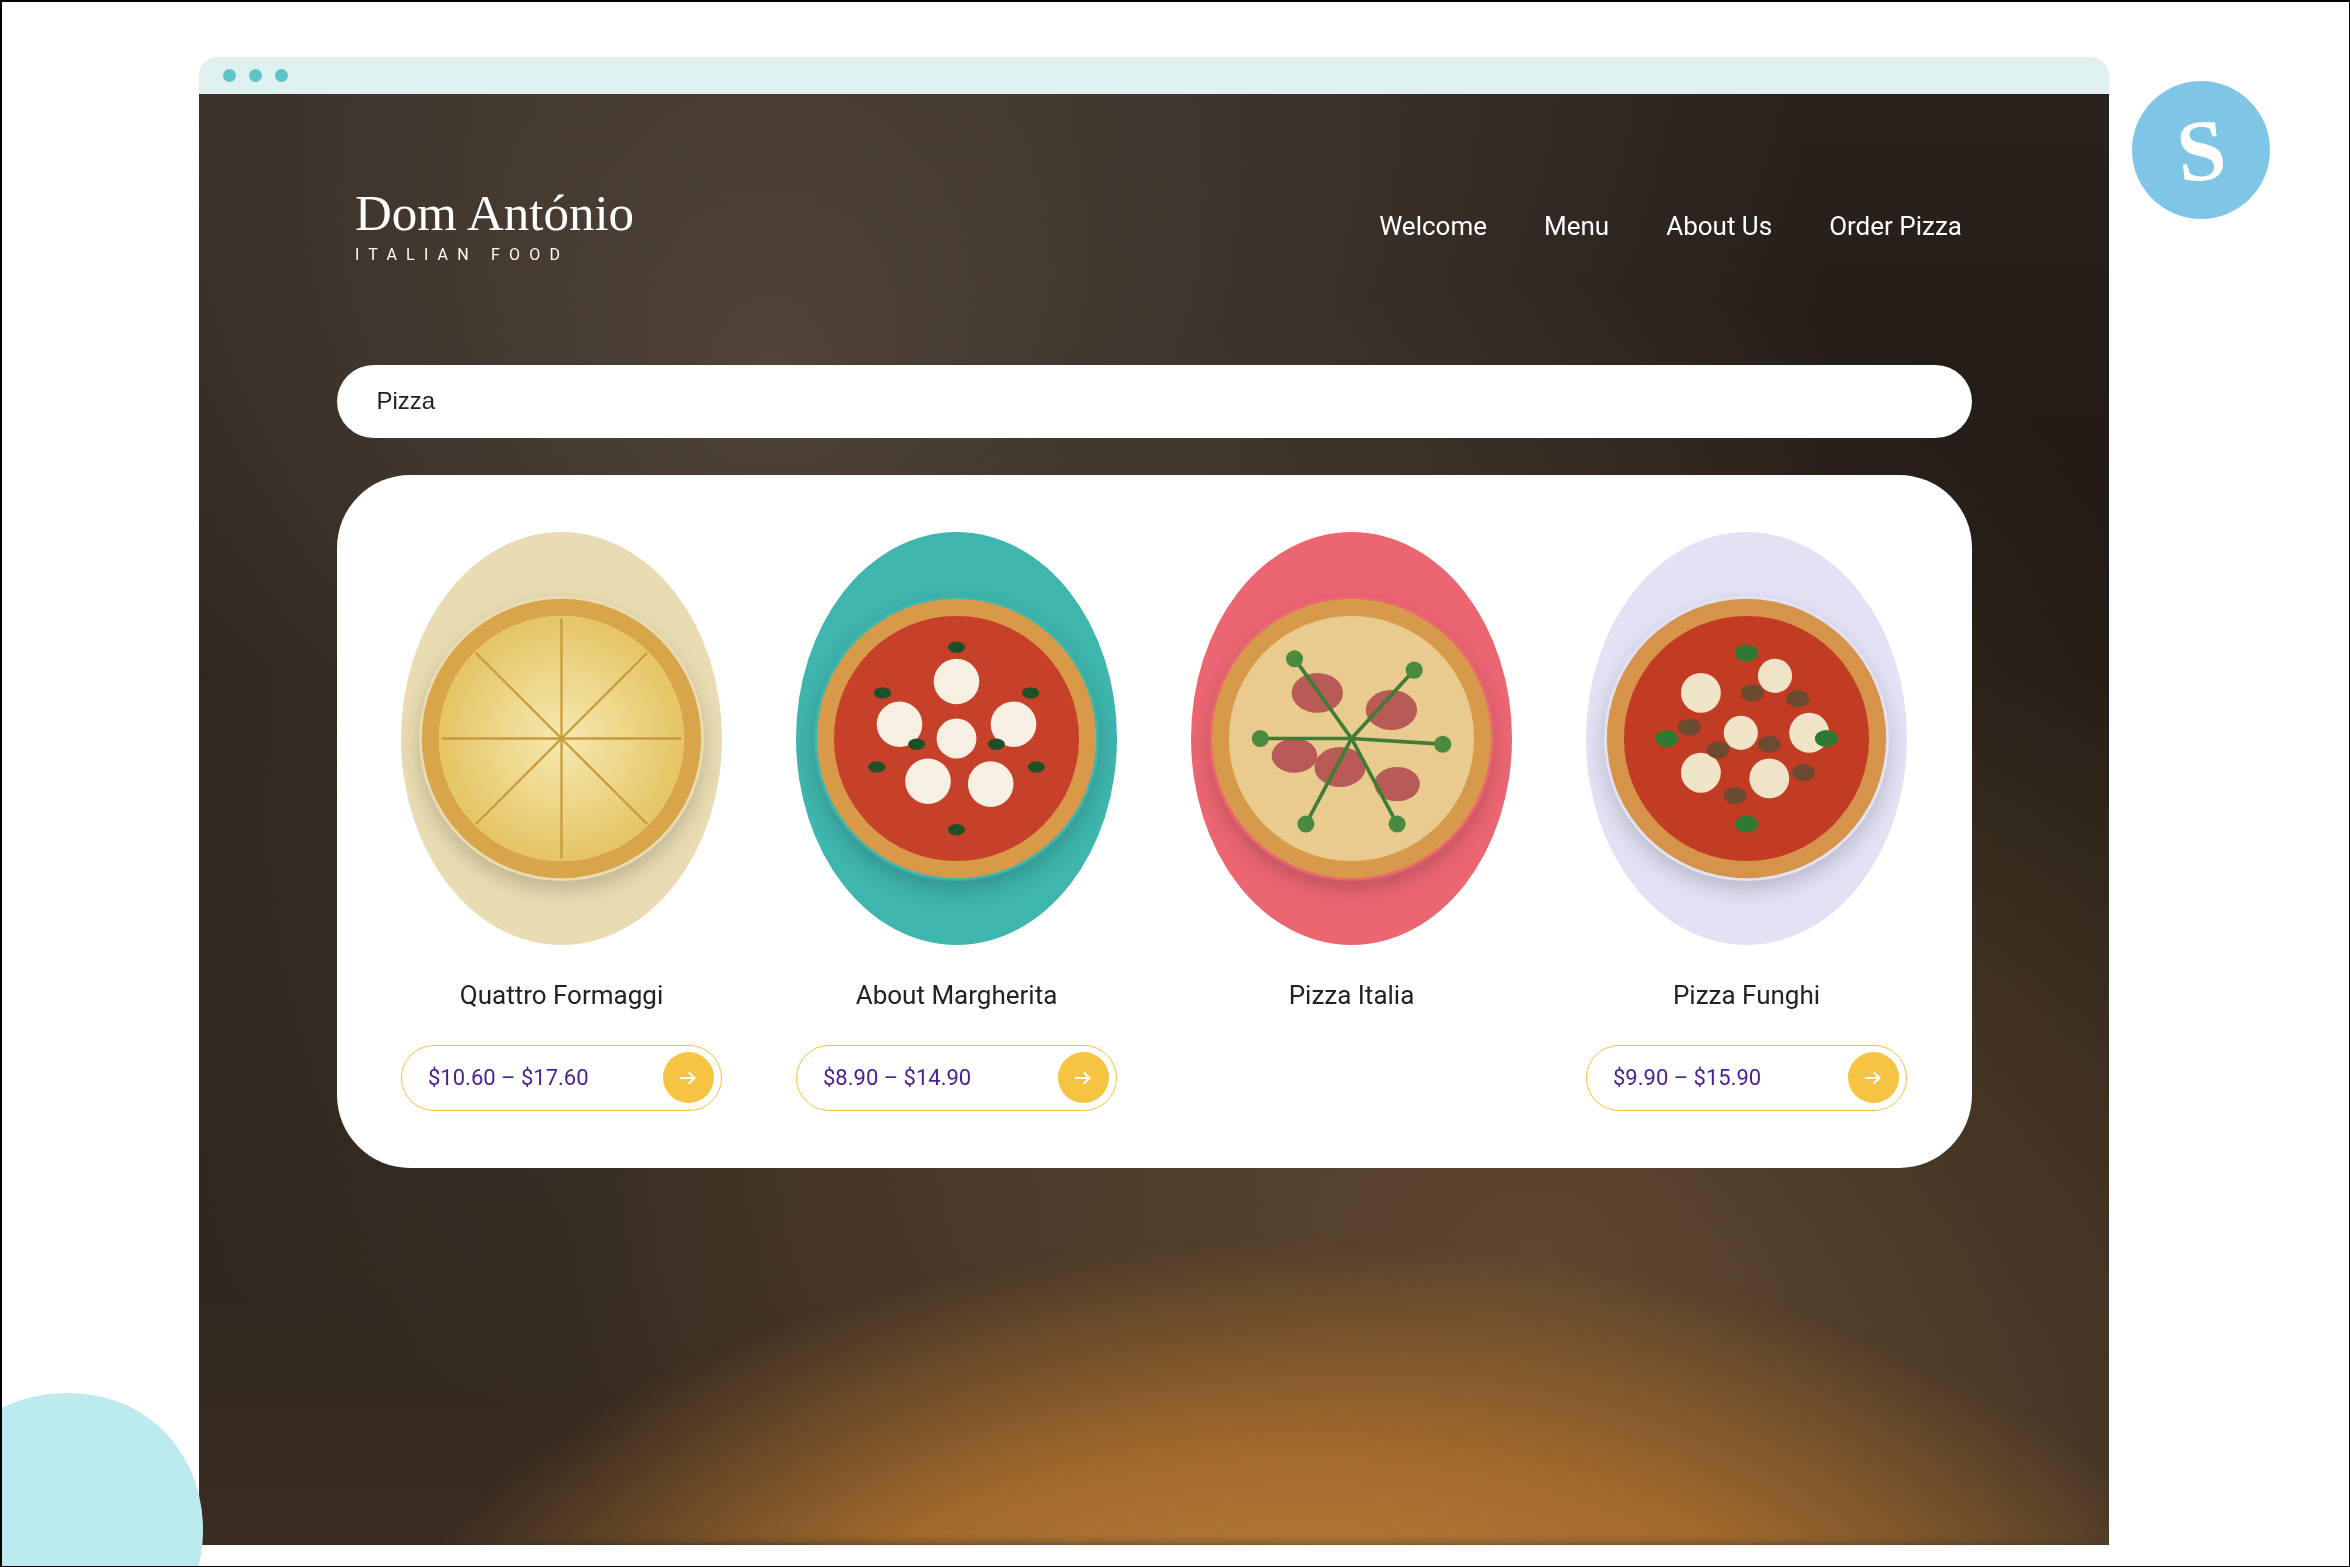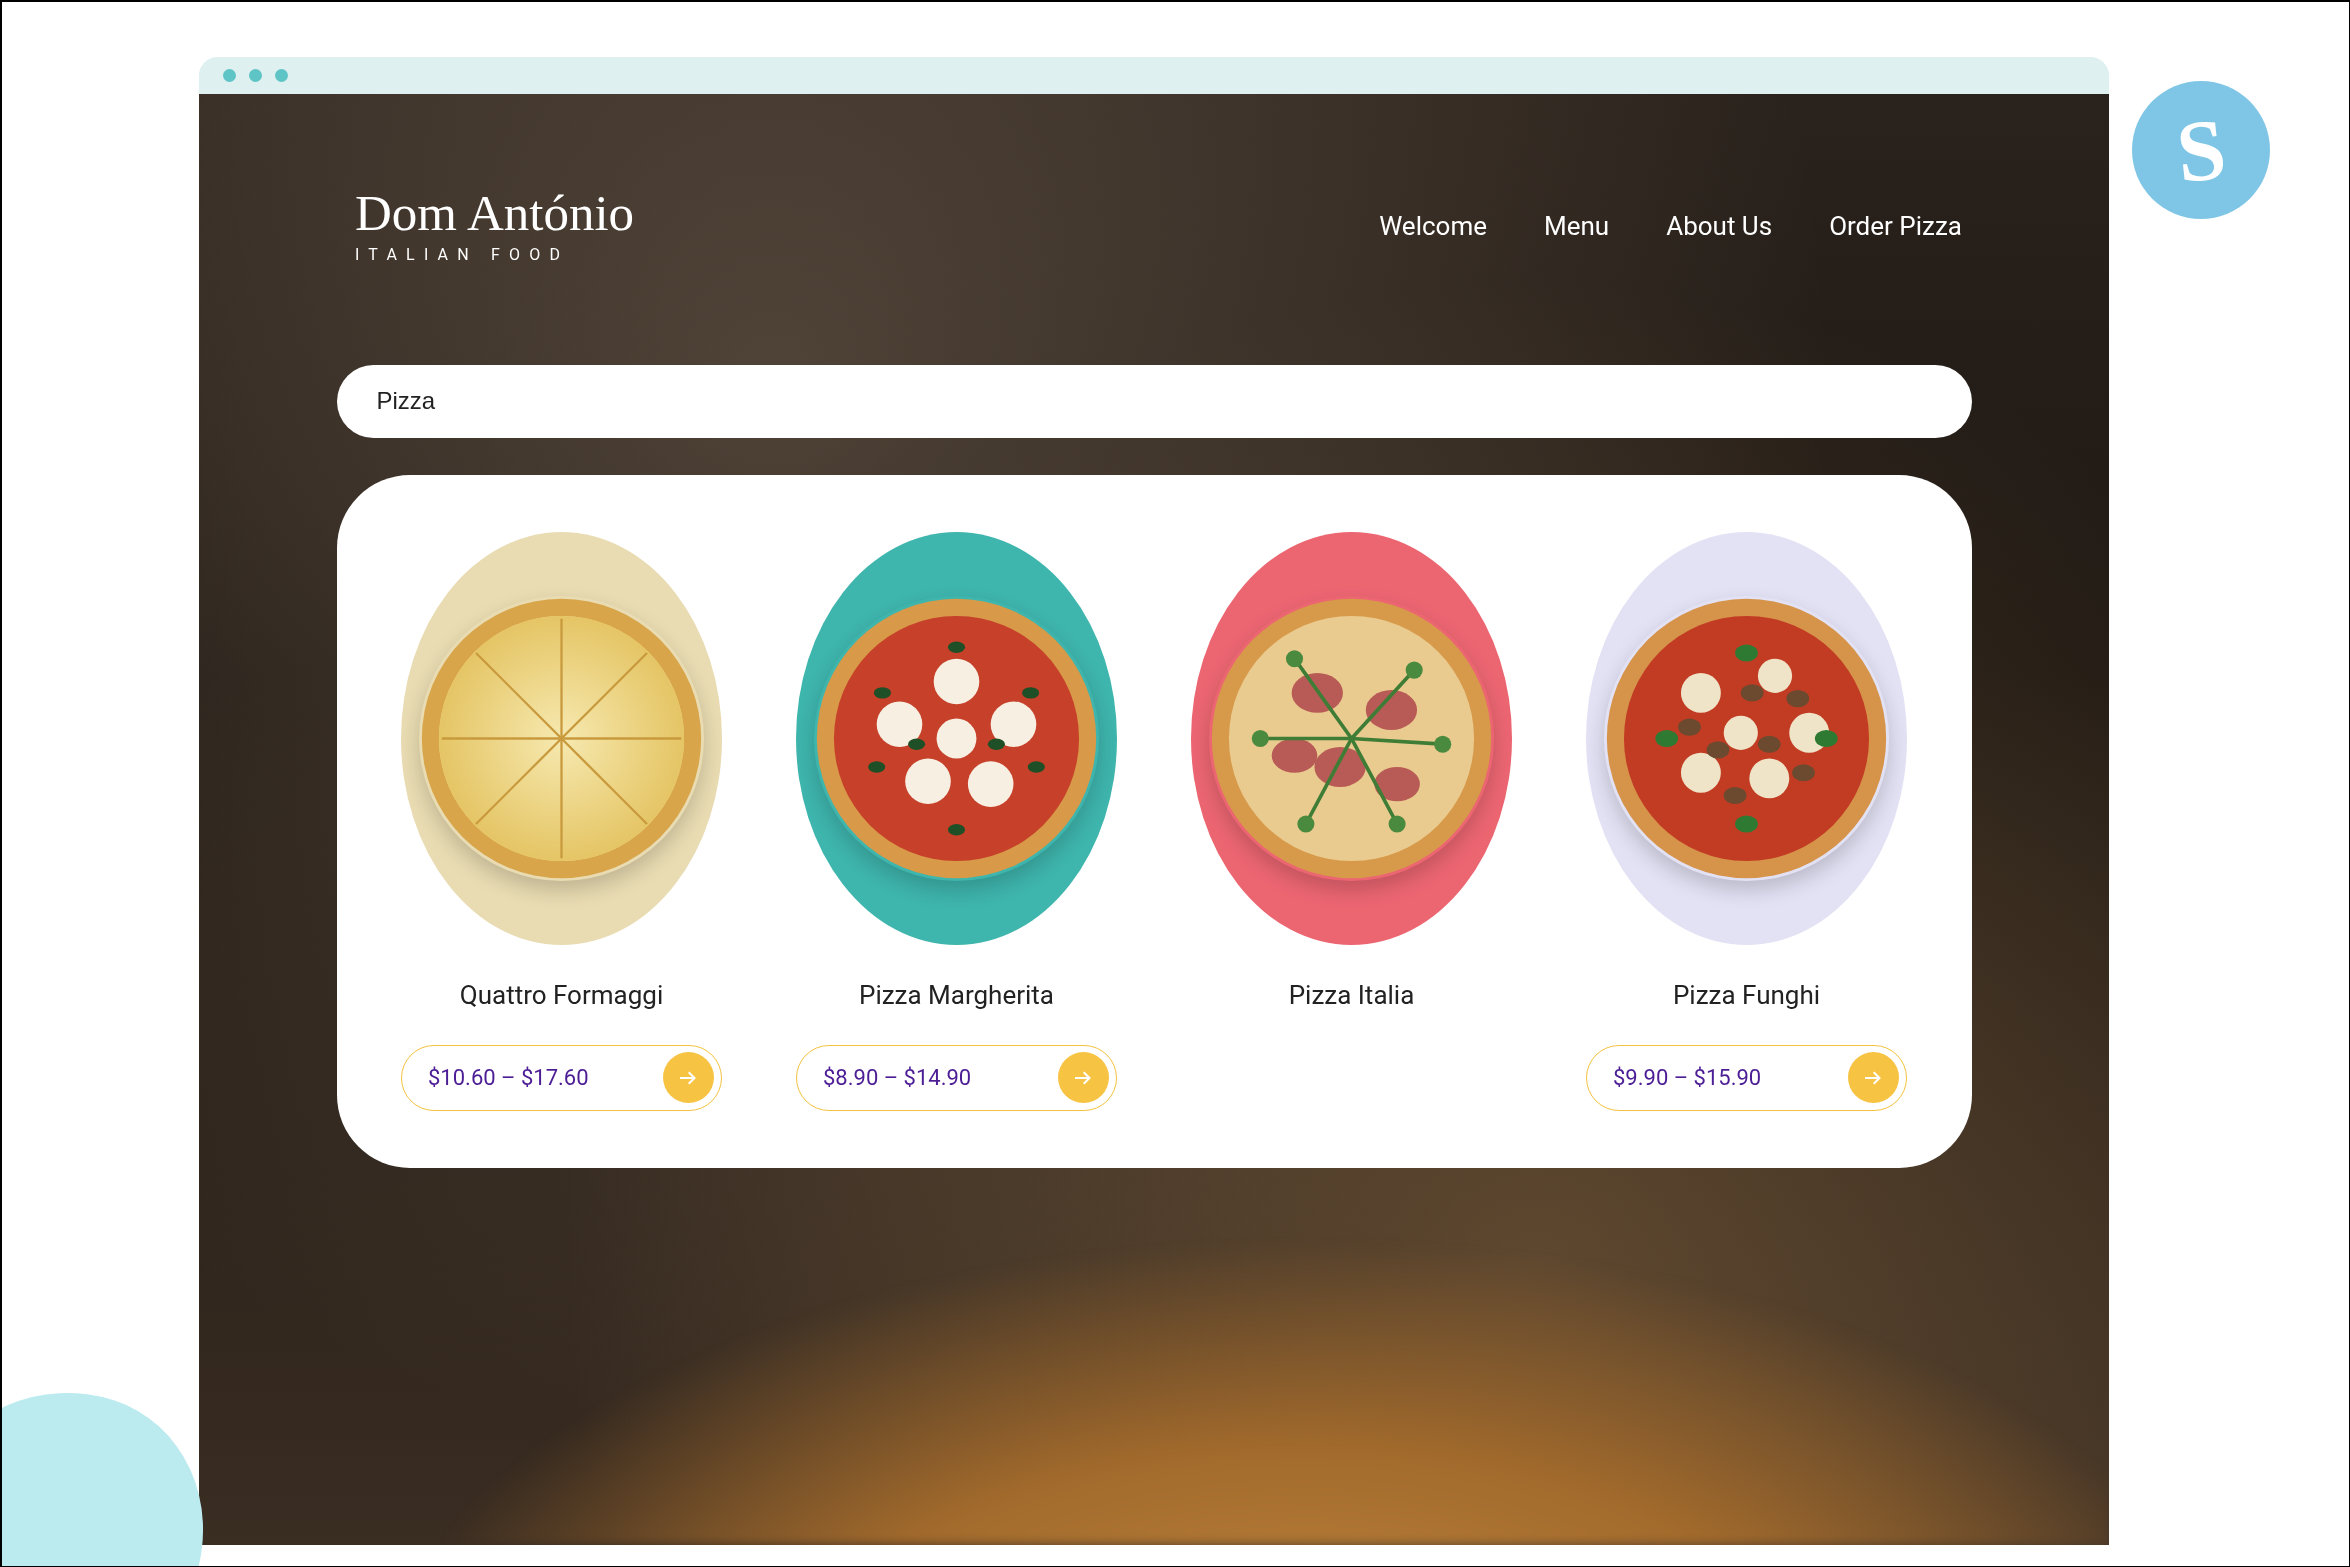--- a/index.html
+++ b/index.html
@@ -266,21 +266,21 @@
                   <ellipse cx="76" cy="34" rx="3" ry="2"></ellipse>
                   <ellipse cx="22" cy="60" rx="3" ry="2"></ellipse>
                   <ellipse cx="78" cy="60" rx="3" ry="2"></ellipse>
                   <ellipse cx="50" cy="82" rx="3" ry="2"></ellipse>
                   <ellipse cx="36" cy="52" rx="3" ry="2"></ellipse>
                   <ellipse cx="64" cy="52" rx="3" ry="2"></ellipse>
                 </g>
             </svg>
           </div>
         </div>
-        <div class="title">Pizza Margherita</div>
+        <div class="title">About Margherita</div>
         <div class="pricebar">
           <span class="price">$8.90 – $14.90</span>
           <div class="gobtn">
             <svg viewBox="0 0 24 24">
                 <path d="M4 11h12l-4-4 1.4-1.4L20 12l-6.6 6.4L12 17l4-4H4z"></path>
               </svg>
           </div>
         </div>
       </div>
 

